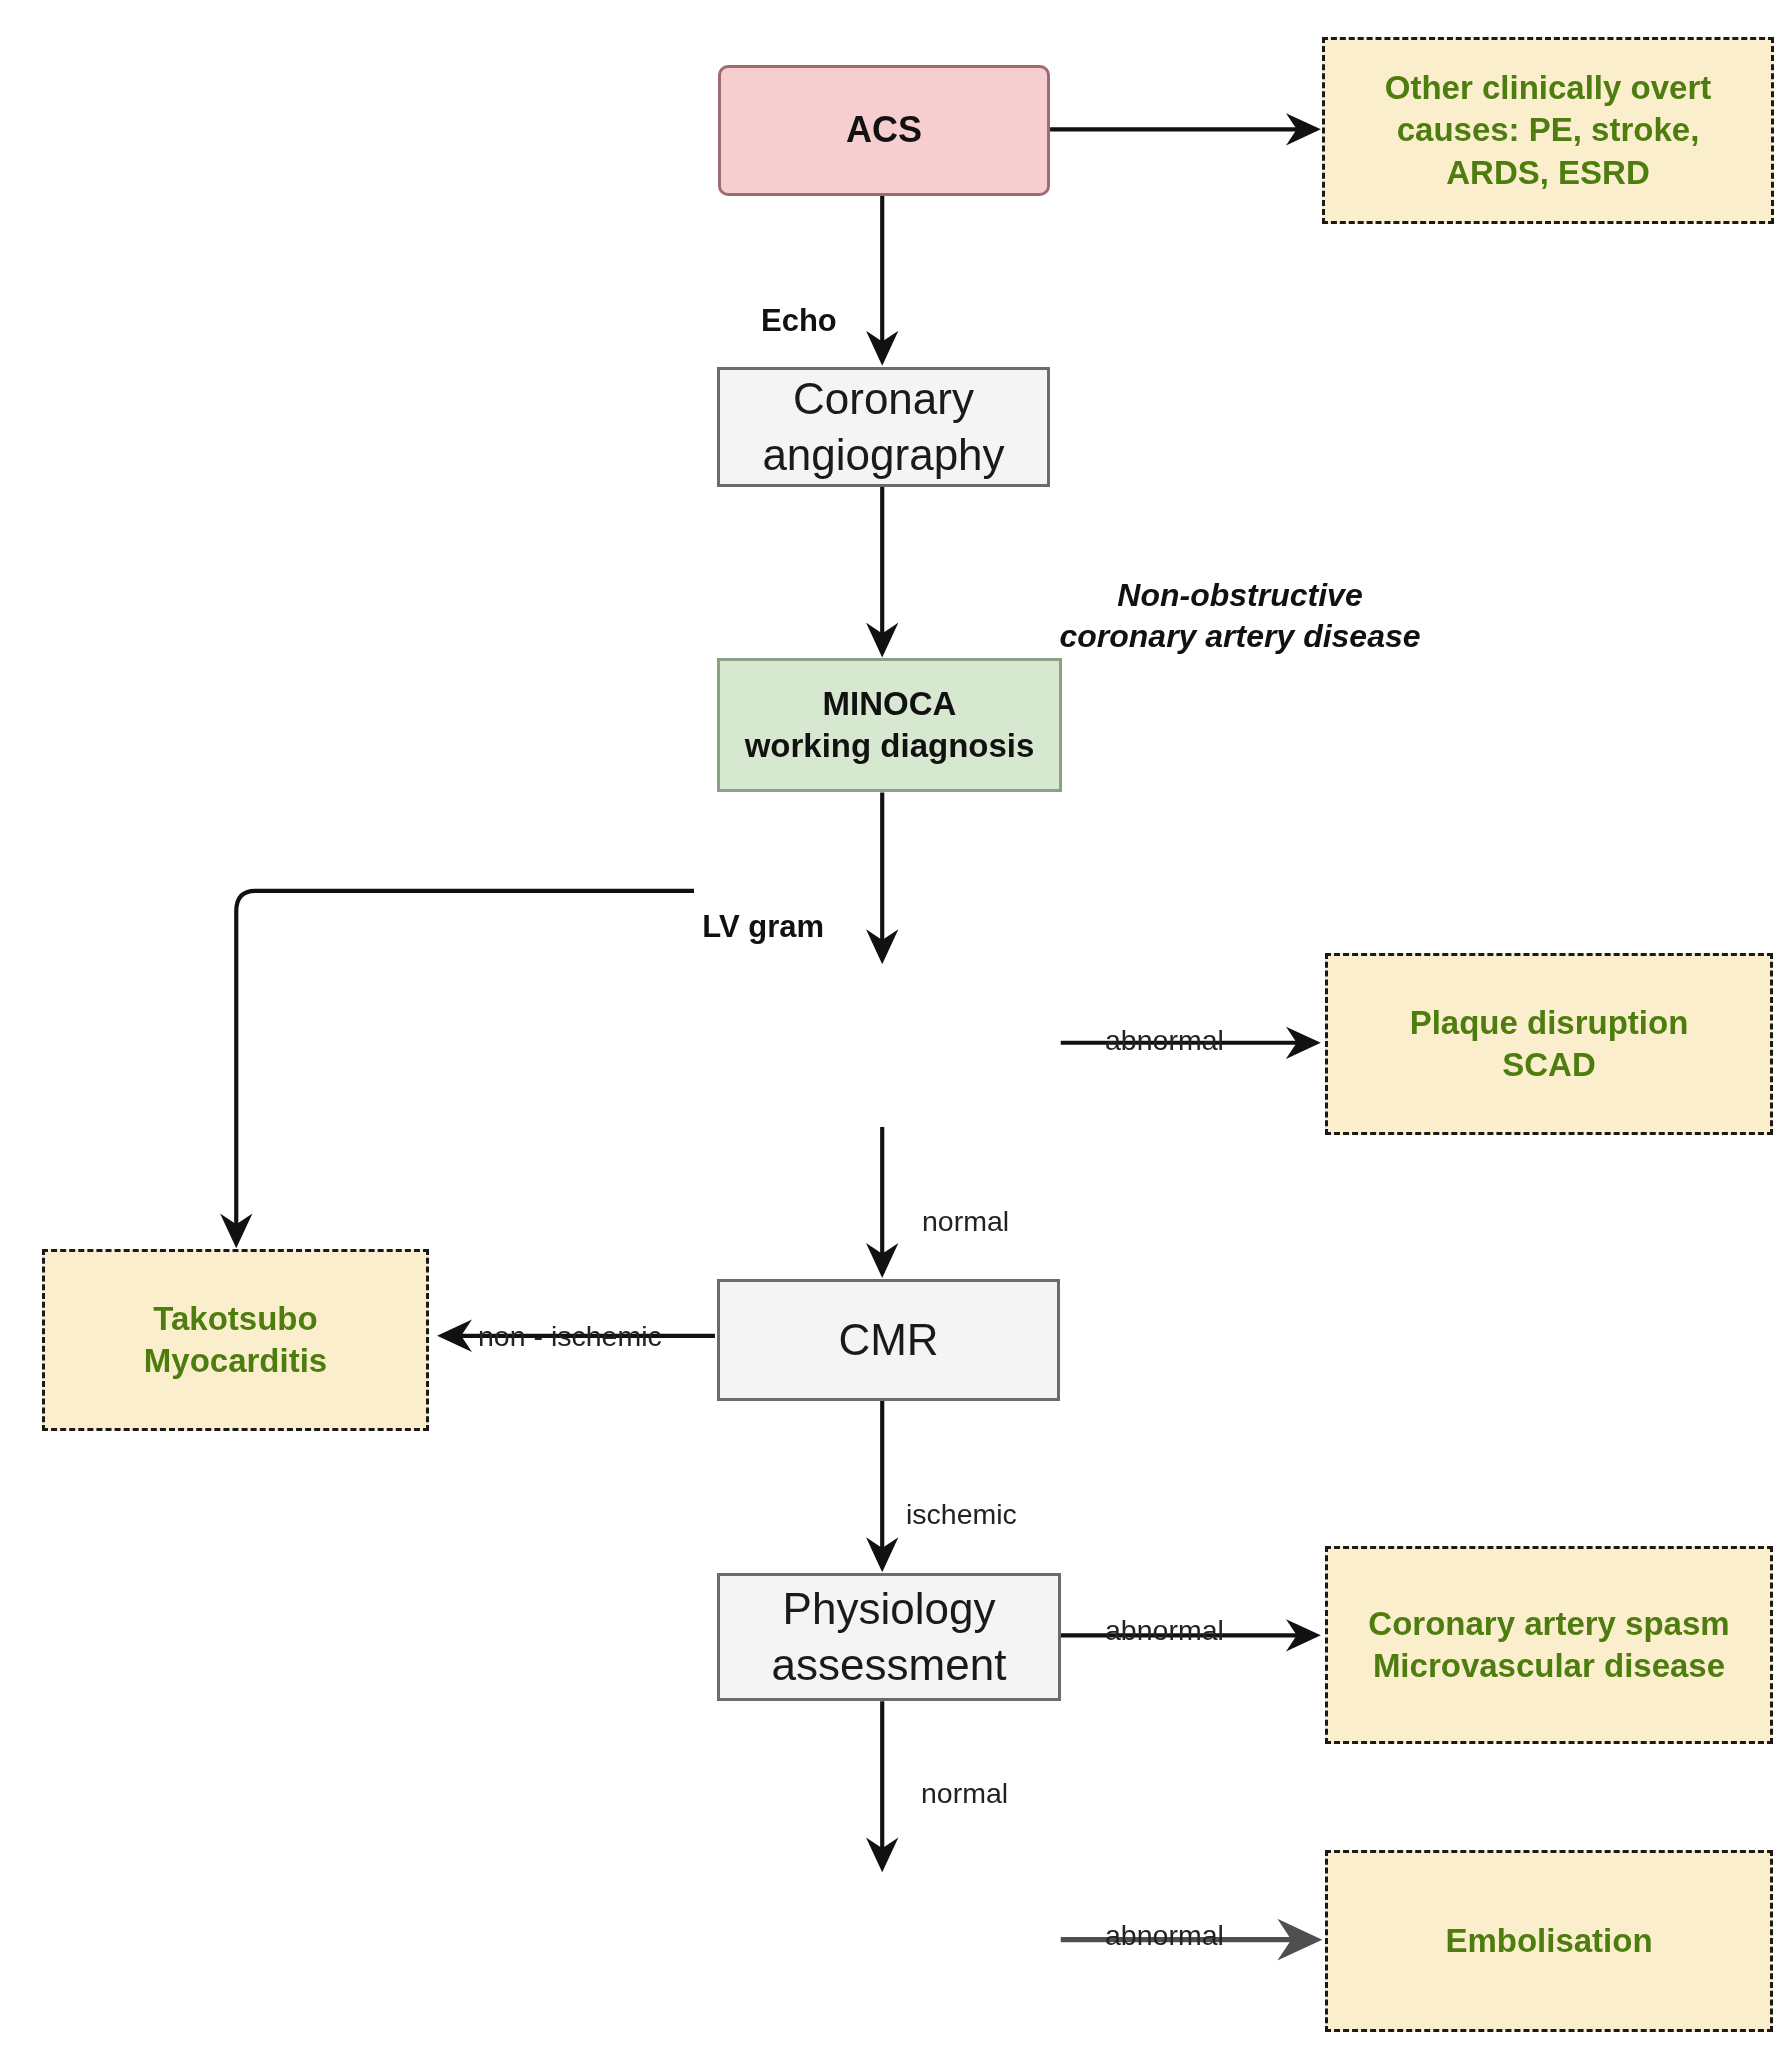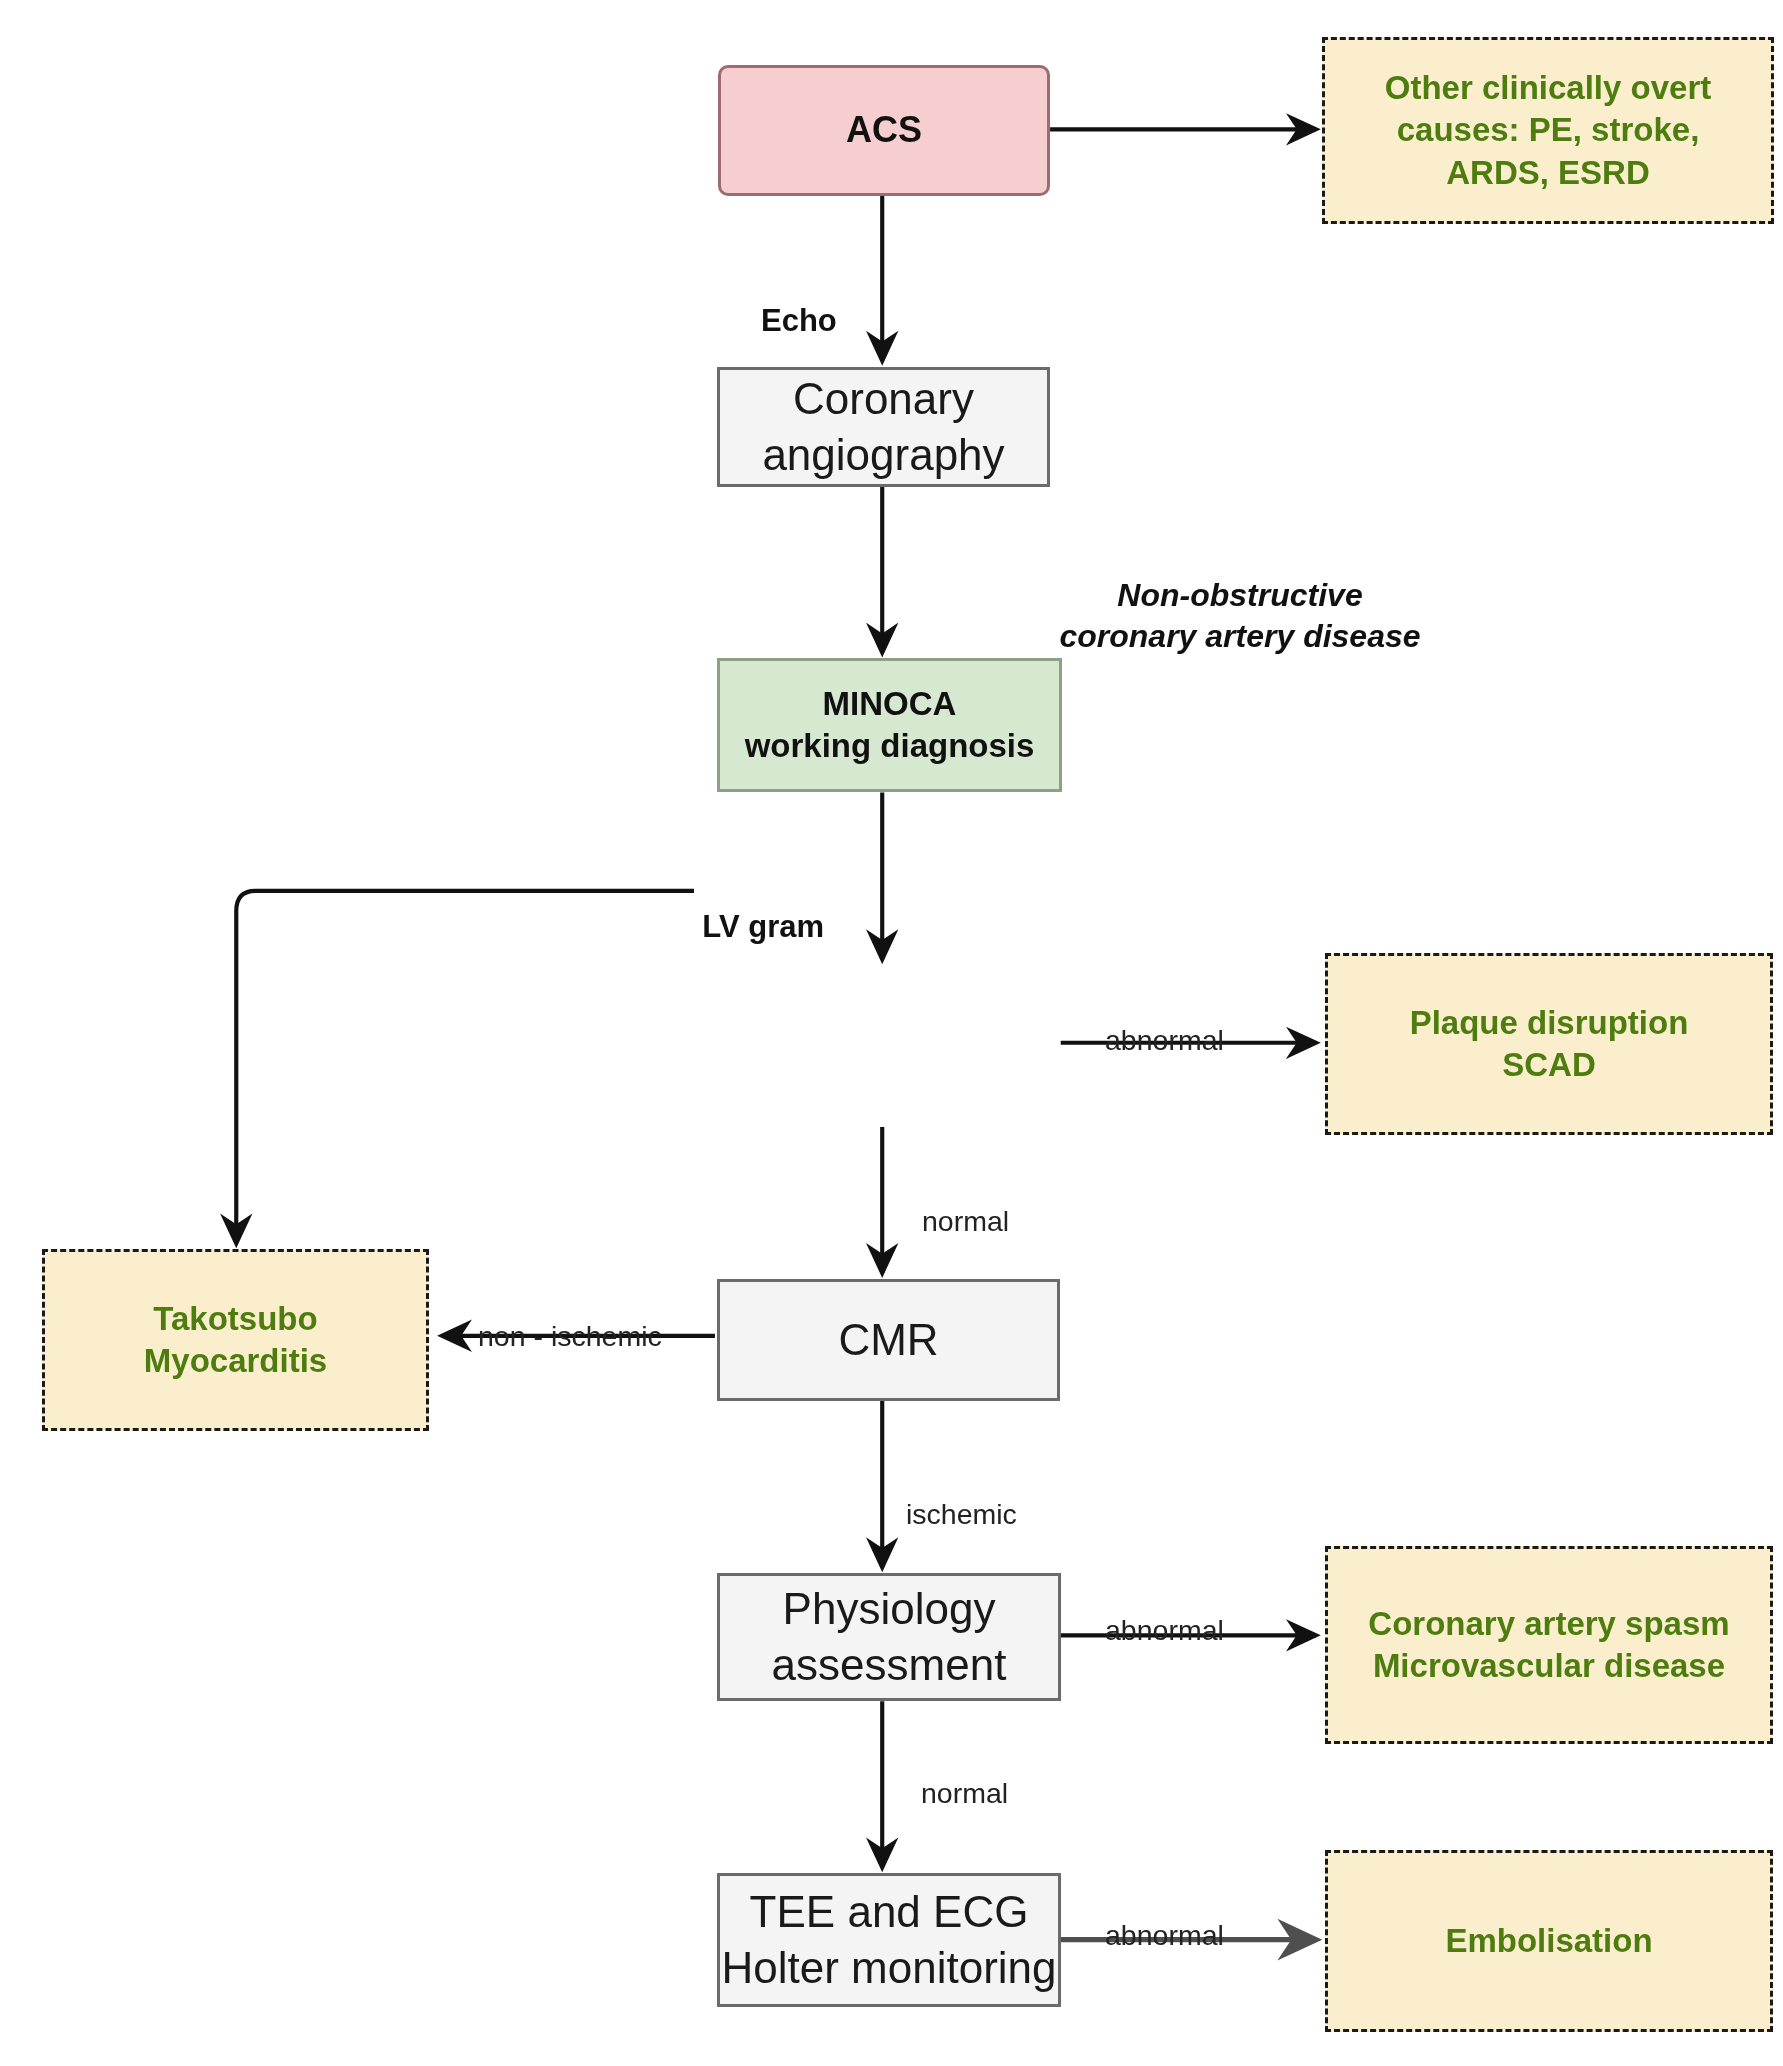--- a/index.html
+++ b/index.html
@@ -159,24 +159,20 @@
   <div class="node node-process" style="left:677px; top:1573px; width:344px; height:128px;margin-left:40px;">
     <span>Physiology
 assessment</span>
   </div>
 
   <div class="node node-outcome" style="left:1325px; top:1546px; width:448px; height:198px;">
     <span>Coronary artery spasm
 Microvascular disease</span>
   </div>
 
-  <div class="node node-process" style="left:717px; top:1873px; width:344px; height:134px;">
-    <span>TEE and ECG
-Holter monitoring</span>
-  </div>
 
   <div class="node node-outcome" style="left:1325px; top:1850px; width:448px; height:182px;">
     <span>Embolisation</span>
   </div>
 
   <div class="edge-label" style="left:761px; top:261px;">
     <span>Echo</span>
   </div>
 
   <div class="edge-label emph" style="left:896px; top:533px; width:688px;">

